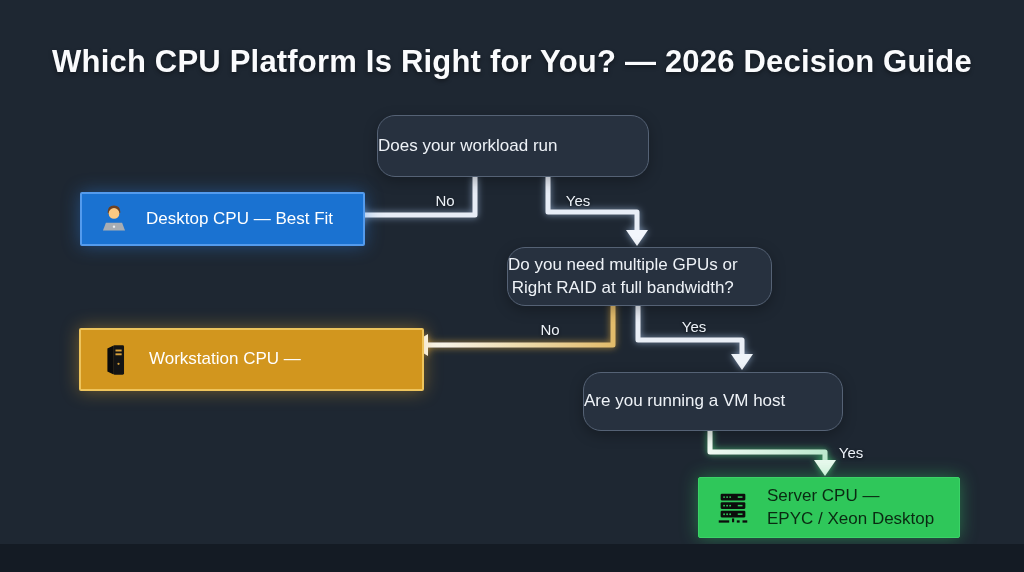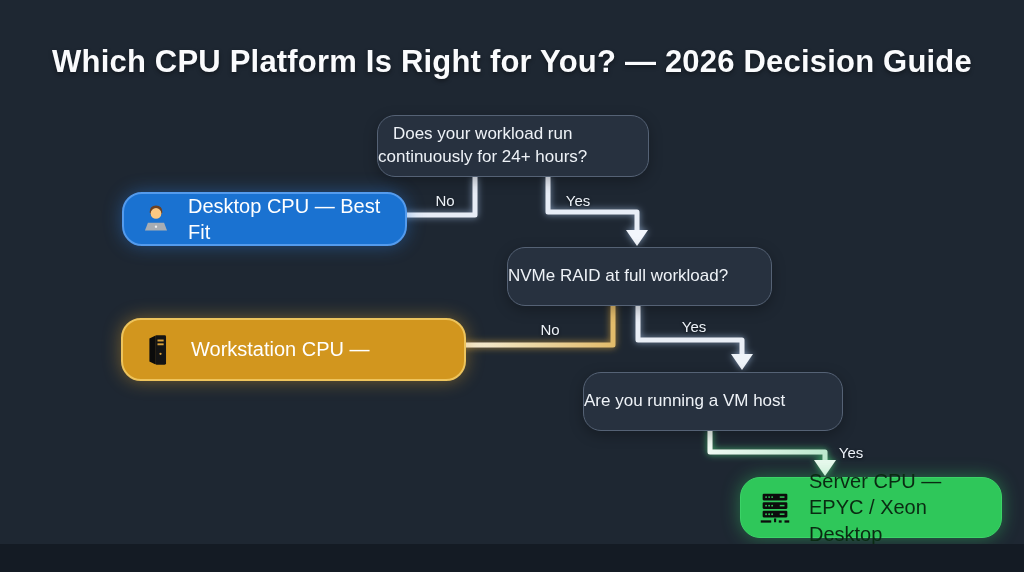--- a/index.html
+++ b/index.html
@@ -15,21 +15,21 @@
   }
   .qbox{
     position:absolute;display:flex;align-items:center;justify-content:flex-start;
     background:#27313f;border:1.5px solid #556275;border-radius:18px;
     color:#eef2f7;font-size:17px;line-height:1.35;text-align:center;
     box-shadow:0 4px 14px rgba(0,0,0,.28);
   }
   .qbox .qtext span{display:block;}
   .result{
     position:absolute;display:flex;align-items:center;gap:15px;
-    border-radius:20px;padding-left:15px;font-size:20px;color:#ffffff;margin-left:42px;
+    border-radius:2px;padding-left:15px;font-size:17px;color:#ffffff;
   }
   .result .rtext span{display:block;line-height:1.32;}
   .desktop{background:#1a72d1;border:2px solid #549bed;box-shadow:0 0 18px rgba(45,125,220,.45);}
   .workstation{background:#d2961e;border:2px solid #eec45c;box-shadow:0 0 18px rgba(220,160,45,.45);}
   .server{background:#2fc75a;border:1.5px solid #3bd367;color:#0a2a12;box-shadow:0 0 18px rgba(55,205,105,.45);}
   .edge-label{
     position:absolute;transform:translate(-50%,-50%);
     font-size:15px;color:#edf2f8;text-shadow:0 1px 3px rgba(0,0,0,.55);
     white-space:nowrap;
   }
@@ -83,27 +83,27 @@
     </g>
     <g filter="url(#glow-green)">
       <path d="M710 430 V452 H825 V461" fill="none" stroke="url(#grad-green)" stroke-width="5" stroke-linejoin="round"></path>
       <polygon points="814,460 836,460 825,476" fill="#e9f9ee"></polygon>
     </g>
   </svg>
 
   <div class="qbox" style="left:377px;top:115px;width:270px;height:60px;">
     <div class="qtext">
       <span>Does your workload run</span>
-      <span>continuously for 24+ hours?</span>
     </div>
   </div>
 
   <div class="qbox" style="left:507px;top:247px;width:263px;height:57px;">
     <div class="qtext">
-      <span>NVMe RAID at full workload?</span>
+      <span>Do you need multiple GPUs or</span>
+      <span>Right RAID at full bandwidth?</span>
     </div>
   </div>
 
   <div class="qbox" style="left:583px;top:372px;width:258px;height:57px;">
     <div class="qtext">
       <span>Are you running a VM host</span>
     </div>
   </div>
 
   <div class="result desktop" style="left:80px;top:192px;width:266px;height:50px;">
@@ -112,21 +112,21 @@
       <circle cx="20" cy="13.5" r="6.3" fill="#fcc982"></circle>
       <path d="M8 31 q12 -12.5 24 0 z" fill="#3b5fd9"></path>
       <path d="M10.5 24.5 h19 l3.5 9 h-26 z" fill="#a8adb3"></path>
       <circle cx="20" cy="29" r="1.4" fill="#eceef0"></circle>
     </svg>
     <div class="rtext">
       <span>Desktop CPU — Best Fit</span>
     </div>
   </div>
 
-  <div class="result workstation" style="left:79px;top:318px;width:326px;height:59px;">
+  <div class="result workstation" style="left:79px;top:328px;width:326px;height:59px;">
     <svg class="icon" width="38" height="38" viewBox="0 0 40 40">
       <path d="M12 8 l6 -3 v30 l-6 -3 z" fill="#0b0b0b"></path>
       <rect x="18" y="4.5" width="11.5" height="31" rx="1.5" fill="#141414"></rect>
       <rect x="20.5" y="9" width="6.5" height="2" fill="#d8a03a"></rect>
       <rect x="20.5" y="13" width="6.5" height="2" fill="#d8a03a"></rect>
       <circle cx="23.7" cy="24" r="1.2" fill="#d8a03a"></circle>
     </svg>
     <div class="rtext">
       <span>Workstation CPU —</span>
     </div>

